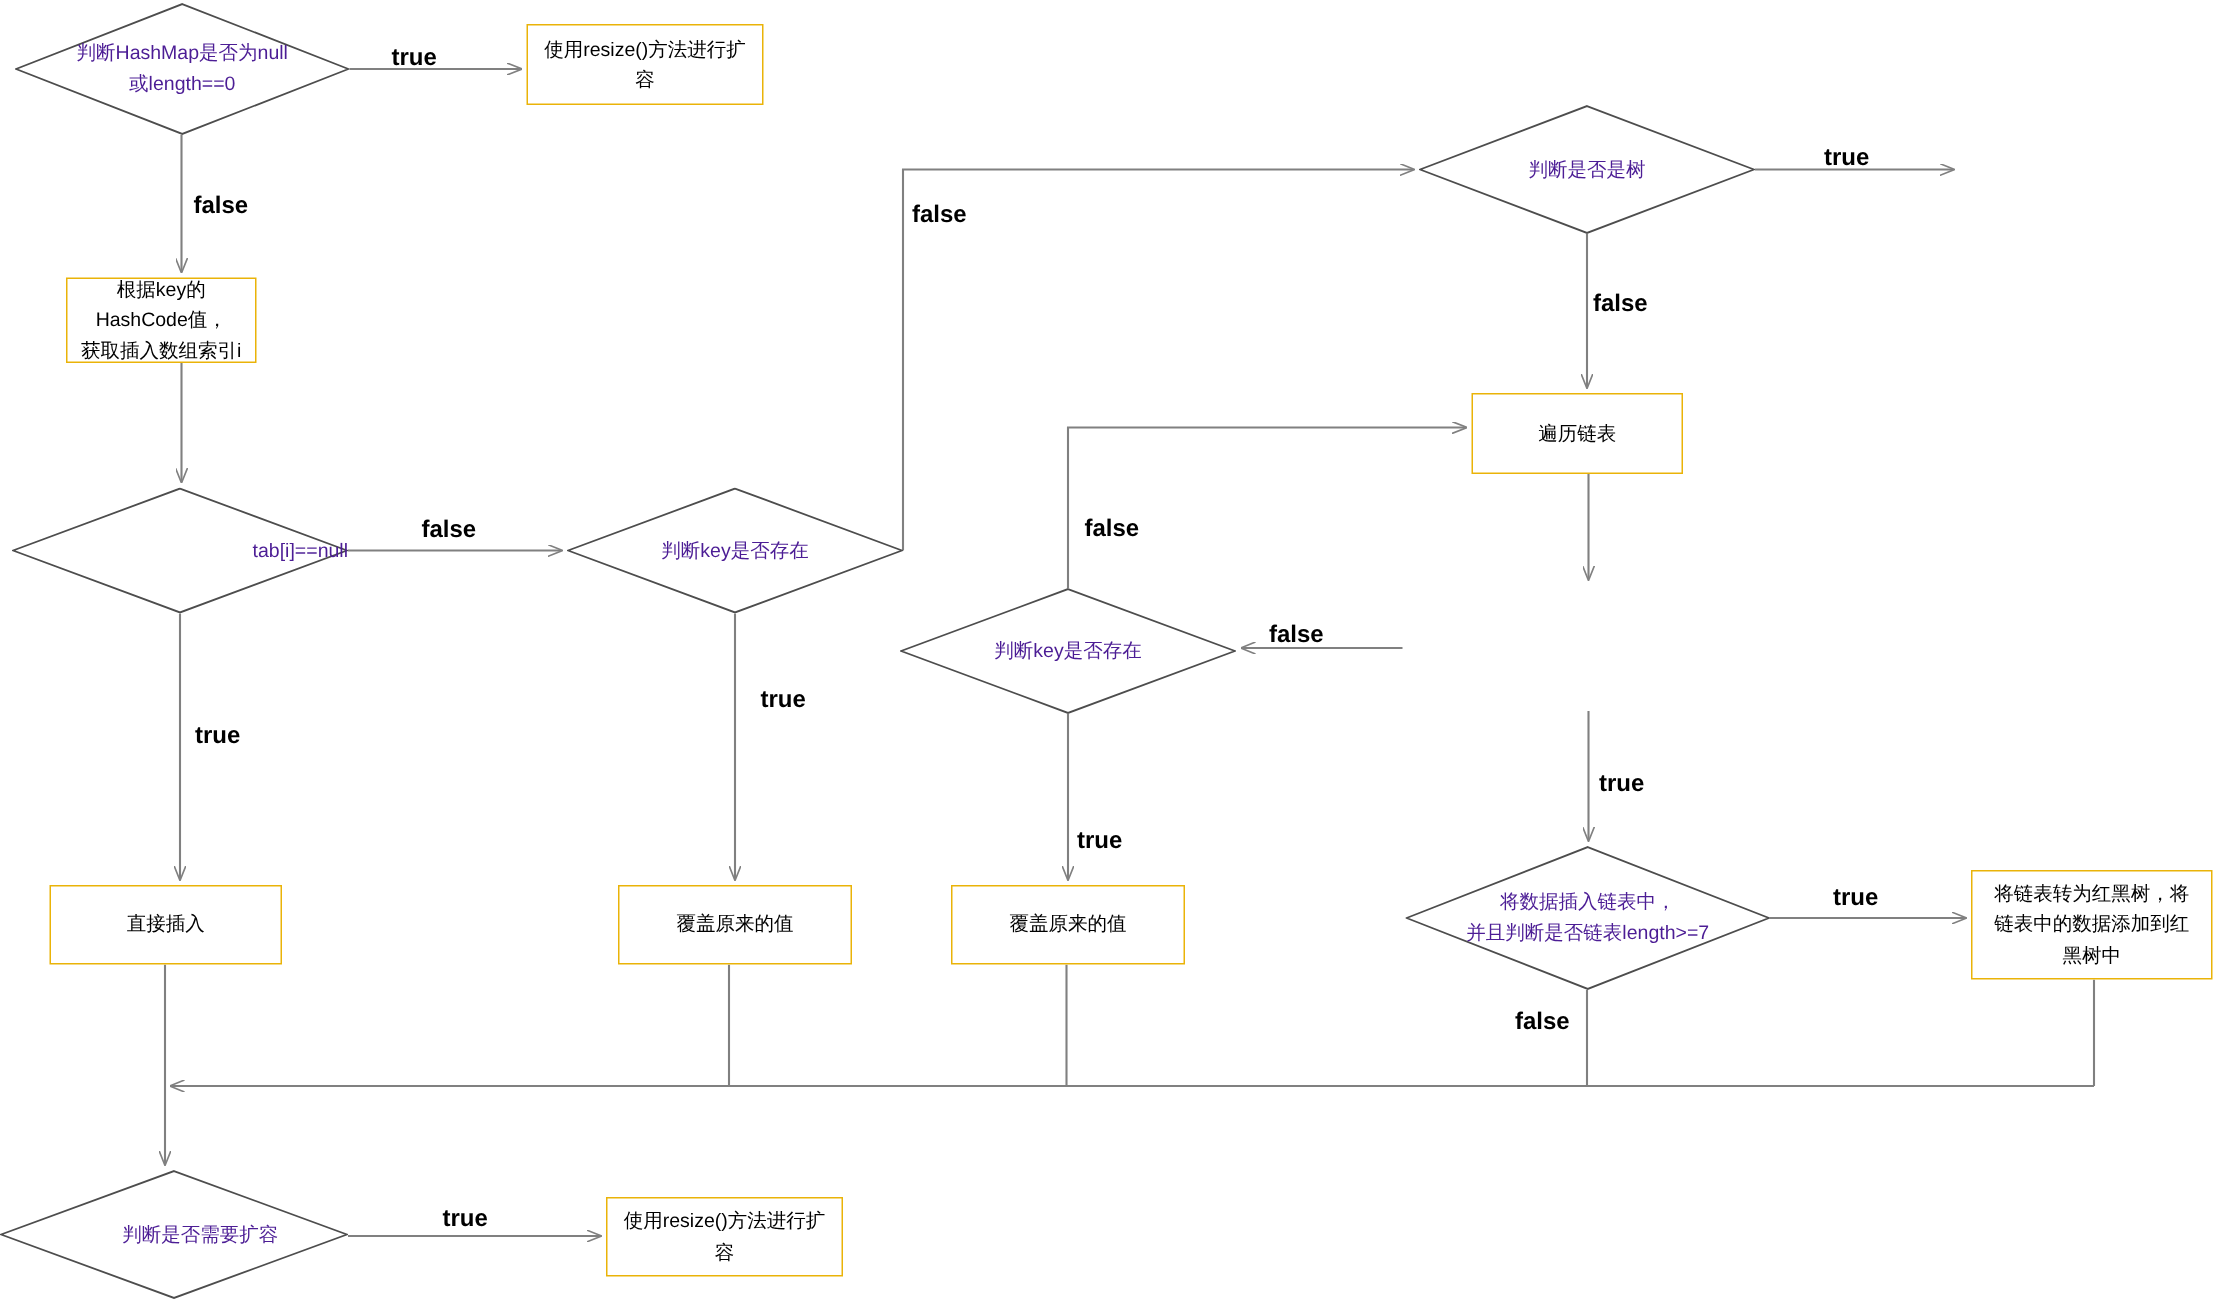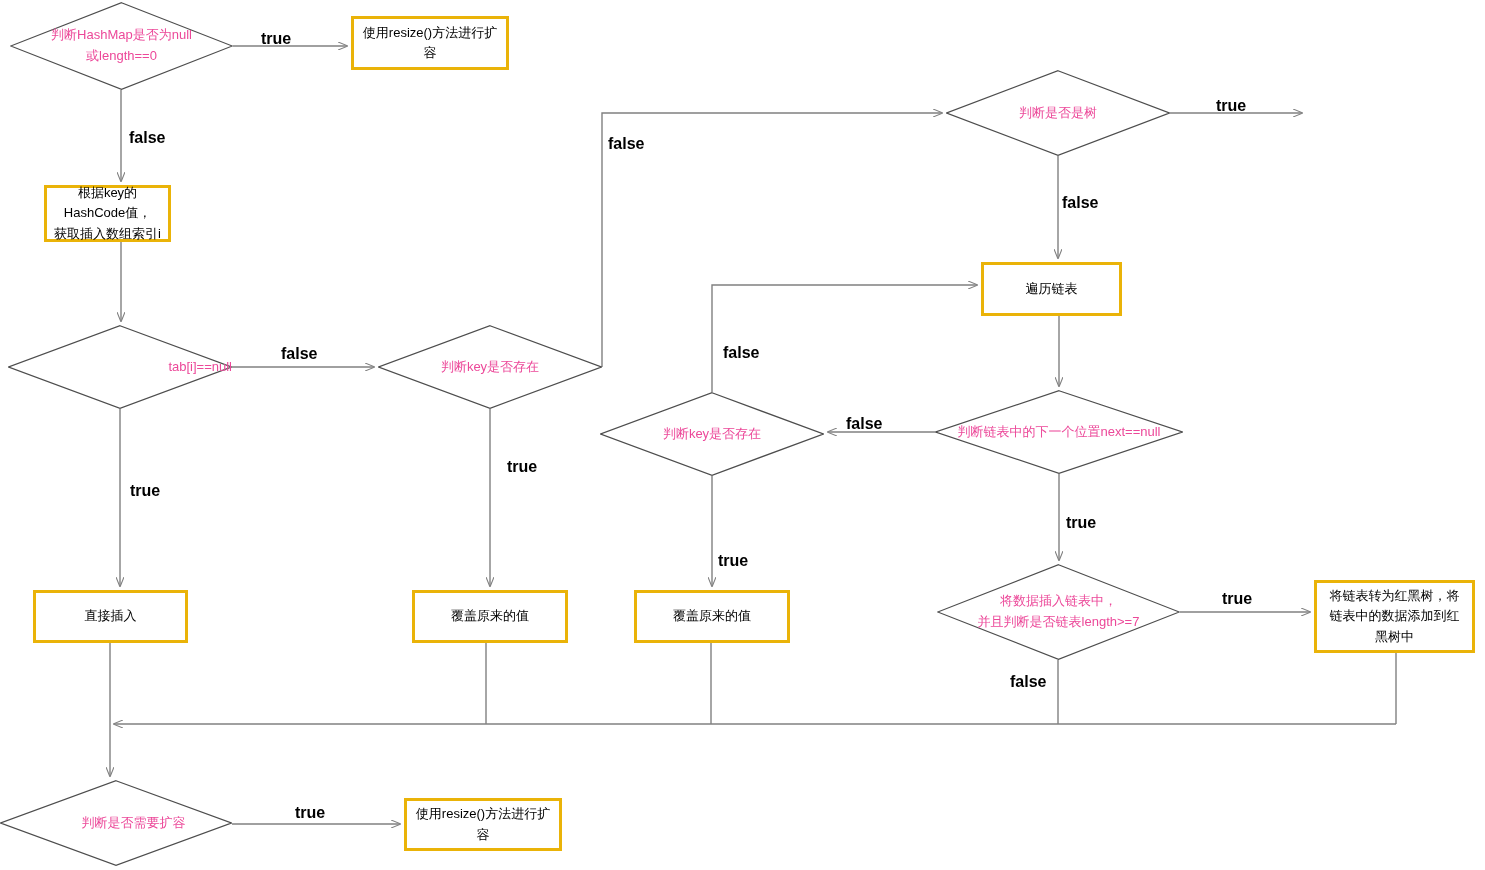--- a/index.html
+++ b/index.html
@@ -25,21 +25,21 @@
   }
   .node {
     position: absolute;
     box-sizing: border-box;
     display: flex;
     align-items: center;
     justify-content: center;
     text-align: center;
   }
   .node.process {
-    border: 3px solid #eab308;
+    border: 1px solid #eab308;
     background: #ffffff;
   }
   .node.process .label {
     font-size: 13px;
     color: #000000;
     line-height: 1.55;
     padding: 0 6px;
     white-space: pre-line;
   }
   .node.decision {
@@ -49,21 +49,21 @@
     position: absolute;
     left: 0;
     top: 0;
     width: 100%;
     height: 100%;
   }
   .node.decision .label {
     position: relative;
     z-index: 2;
     font-size: 13px;
-    color: #ec4899;
+    color: #4c1d95;
     line-height: 1.6;
     white-space: pre-line;
     text-align: center;
   }
   .edge-label {
     position: absolute;
     font-size: 16px;
     font-weight: bold;
     color: #000000;
     white-space: nowrap;
@@ -161,26 +161,20 @@
       <polygon points="112,0.7 223.3,43 112,85.3 0.7,43" fill="#ffffff" stroke="#4d4d4d" stroke-width="1.2" vector-effect="non-scaling-stroke"></polygon>
     </svg>
     <span class="label">判断是否是树</span>
   </div>
 
 
   <div class="node process" style="left:981px; top:262px; width:141px; height:54px;">
     <span class="label">遍历链表</span>
   </div>
 
-  <div class="node decision" style="left:935px; top:390px; width:248px; height:84px;">
-    <svg class="dshape" viewBox="0 0 248 84" preserveAspectRatio="none">
-      <polygon points="124,0.7 247.3,42 124,83.3 0.7,42" fill="#ffffff" stroke="#4d4d4d" stroke-width="1.2" vector-effect="non-scaling-stroke"></polygon>
-    </svg>
-    <span class="label">判断链表中的下一个位置next==null</span>
-  </div>
 
   <div class="node decision" style="left:600px; top:392px; width:224px; height:84px;">
     <svg class="dshape" viewBox="0 0 224 84" preserveAspectRatio="none">
       <polygon points="112,0.7 223.3,42 112,83.3 0.7,42" fill="#ffffff" stroke="#4d4d4d" stroke-width="1.2" vector-effect="non-scaling-stroke"></polygon>
     </svg>
     <span class="label">判断key是否存在</span>
   </div>
 
   <div class="node process" style="left:33px; top:590px; width:155px; height:53px;">
     <span class="label">直接插入</span>

